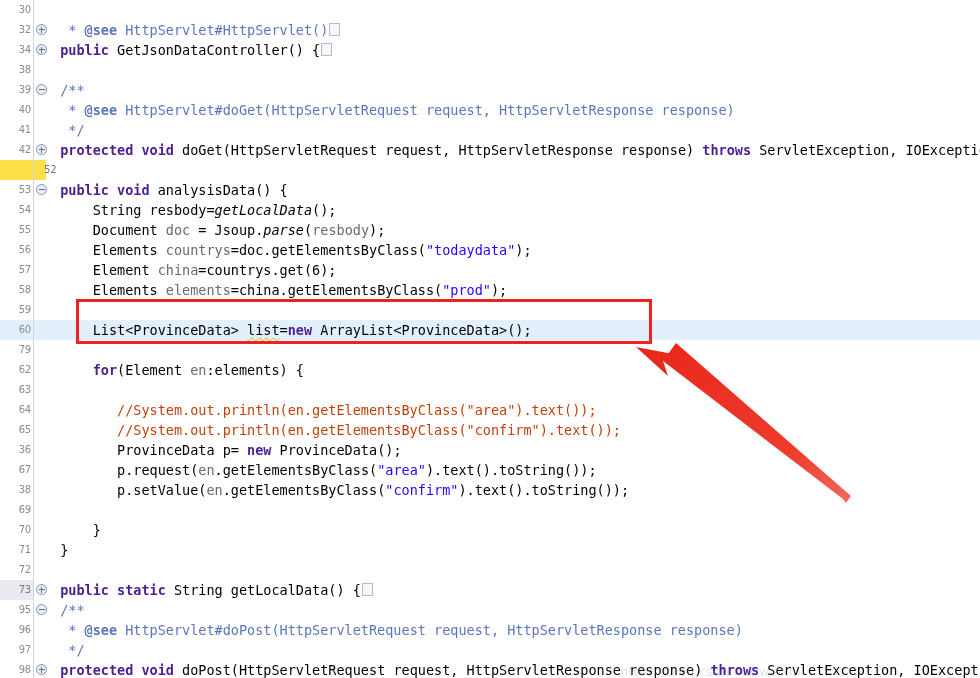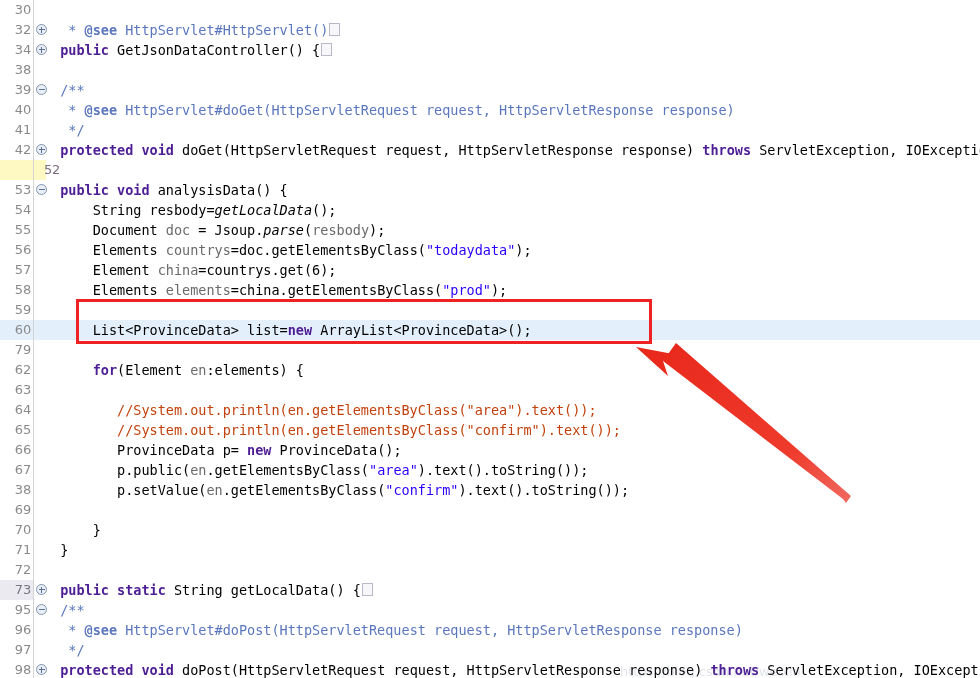--- a/index.html
+++ b/index.html
@@ -33,24 +33,24 @@
     position: absolute;
     left: 0;
     top: 0;
     width: 33px;
     height: 100%;
     text-align: right;
     box-sizing: border-box;
     padding-right: 2px;
     color: #8a8a8a;
     font-family: "DejaVu Sans", "Liberation Sans", sans-serif;
-    font-size: 13px;
+    font-size: 10px;
     letter-spacing: -0.2px;
   }
-  .gutter.marked { background: #fef9c3; color: #7d6c7d; padding-left: 44px; }
+  .gutter.marked { background: #fde047; color: #7d6c7d; padding-left: 44px; }
   .gutter.marked2 { background: #eceaf1; color: #77757e; }
 
   .gutter-rule {
     position: absolute;
     left: 33px;
     top: 0;
     width: 1px;
     height: 678px;
     background: #d4d4d4;
     z-index: 3;
@@ -113,20 +113,21 @@
     width: 9px;
     height: 11px;
     border: 1px solid #b9b9c9;
     background: #f7f7fa;
     vertical-align: -1px;
     margin-left: 1px;
   }
 
   
   .squig {
+    text-decoration: underline;
     text-decoration-style: wavy;
     text-decoration-color: #d9b700;
     text-decoration-thickness: 1px;
     text-underline-offset: 2px;
   }
 
   
   #redbox {
     position: absolute;
     left: 76px;
@@ -183,22 +184,22 @@
       <div class="row"><div class="gutter">56</div><div class="code"><span>     Elements </span><span class="fld">countrys</span><span>=doc.getElementsByClass(</span><span class="str">"todaydata"</span><span>);</span></div></div>
       <div class="row"><div class="gutter">57</div><div class="code"><span>     Element </span><span class="fld">china</span><span>=countrys.get(6);</span></div></div>
       <div class="row"><div class="gutter">58</div><div class="code"><span>     Elements </span><span class="fld">elements</span><span>=china.getElementsByClass(</span><span class="str">"prod"</span><span>);</span></div></div>
       <div class="row"><div class="gutter">59</div><div class="code"></div></div>
       <div class="row highlight"><div class="gutter">60</div><div class="code"><span>     List&lt;ProvinceData&gt; </span><span class="squig">list</span><span>=</span><span class="kw">new</span><span> ArrayList&lt;ProvinceData&gt;();</span></div></div>
       <div class="row"><div class="gutter">79</div><div class="code"></div></div>
       <div class="row"><div class="gutter">62</div><div class="code"><span>     </span><span class="kw">for</span><span>(Element </span><span class="fld">en</span><span>:elements) {</span></div></div>
       <div class="row"><div class="gutter">63</div><div class="code"></div></div>
       <div class="row"><div class="gutter">64</div><div class="code"><span class="cmt">        //System.out.println(en.getElementsByClass("area").text());</span></div></div>
       <div class="row"><div class="gutter">65</div><div class="code"><span class="cmt">        //System.out.println(en.getElementsByClass("confirm").text());</span></div></div>
-      <div class="row"><div class="gutter">66</div><div class="code"><span>        ProvinceData p= </span><span class="kw">new</span><span> ProvinceData();</span></div></div>
-      <div class="row"><div class="gutter">67</div><div class="code"><span>        p.public(</span><span class="fld">en</span><span>.getElementsByClass(</span><span class="str">"area"</span><span>).text().toString());</span></div></div>
+      <div class="row"><div class="gutter">36</div><div class="code"><span>        ProvinceData p= </span><span class="kw">new</span><span> ProvinceData();</span></div></div>
+      <div class="row"><div class="gutter">67</div><div class="code"><span>        p.request(</span><span class="fld">en</span><span>.getElementsByClass(</span><span class="str">"area"</span><span>).text().toString());</span></div></div>
       <div class="row"><div class="gutter">38</div><div class="code"><span>        p.setValue(</span><span class="fld">en</span><span>.getElementsByClass(</span><span class="str">"confirm"</span><span>).text().toString());</span></div></div>
       <div class="row"><div class="gutter">69</div><div class="code"></div></div>
       <div class="row"><div class="gutter">70</div><div class="code"><span>     }</span></div></div>
       <div class="row"><div class="gutter">71</div><div class="code"><span> }</span></div></div>
       <div class="row"><div class="gutter">72</div><div class="code"></div></div>
       <div class="row"><div class="gutter marked2">73</div><div class="fold plus"></div><div class="code"><span> </span><span class="kw">public static</span><span> String getLocalData() {</span><span class="collapsed"></span></div></div>
       <div class="row"><div class="gutter">95</div><div class="fold"></div><div class="code"><span class="doc"> /**</span></div></div>
       <div class="row"><div class="gutter">96</div><div class="code"><span class="doc">  * </span><span class="doctag">@see</span><span class="doc"> HttpServlet#doPost(HttpServletRequest request, HttpServletResponse response)</span></div></div>
       <div class="row"><div class="gutter">97</div><div class="code"><span class="doc">  */</span></div></div>
       <div class="row"><div class="gutter">98</div><div class="fold plus"></div><div class="code"><span> </span><span class="kw">protected void</span><span> doPost(HttpServletRequest </span><span class="param">request</span><span>, HttpServletResponse </span><span class="param">response</span><span>) </span><span class="kw">throws</span><span> ServletException, IOException {</span></div></div>

